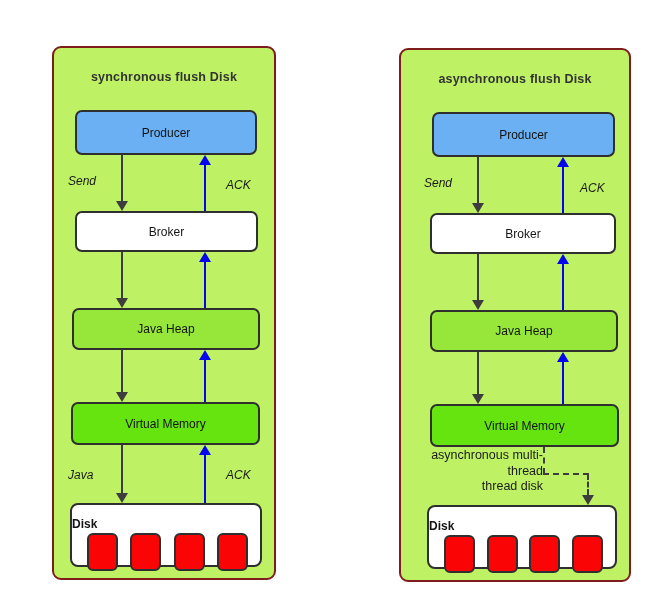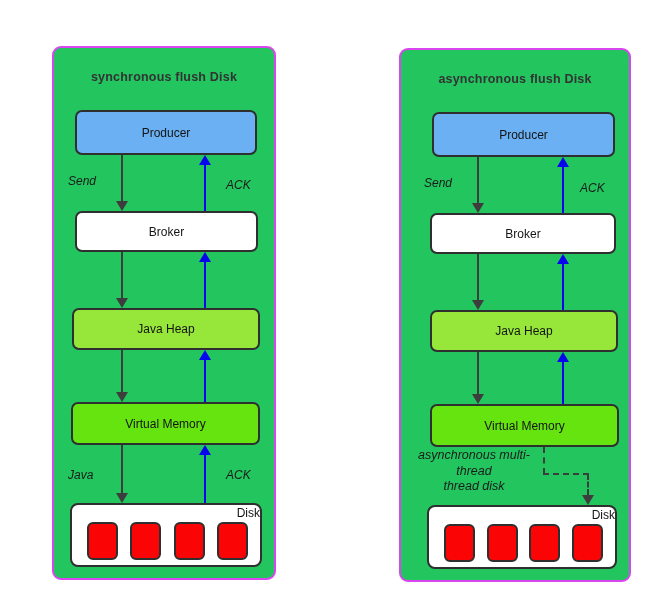--- a/index.html
+++ b/index.html
@@ -11,42 +11,42 @@
     --arrow-blue:#0404ee;
     --border:#2f2f2f;
   }
   html,body{margin:0;padding:0;}
   body{
     width:664px;height:612px;position:relative;background:#ffffff;
     font-family:"Liberation Sans","DejaVu Sans",sans-serif;
     overflow:hidden;
   }
   .panel{
-    position:absolute;box-sizing:border-box;background:#22c55e;
-    border:2px solid #d946ef;border-radius:9px;
+    position:absolute;box-sizing:border-box;background:#bef264;
+    border:2px solid #7f1d1d;border-radius:9px;
   }
   .title{
     position:absolute;top:22px;left:0;right:0;text-align:center;
     font-weight:bold;font-size:12.5px;color:#333;letter-spacing:.2px;
   }
   .node{
     position:absolute;box-sizing:border-box;
     border:2px solid var(--border);border-radius:7px;
     display:flex;align-items:center;justify-content:center;
     font-size:12px;color:#141414;
   }
   .producer{background:var(--blue-fill);}
   .broker{background:#ffffff;}
   .heap{background:var(--heap-fill);}
   .vm{background:var(--vm-fill);}
   .disk{
     position:absolute;box-sizing:border-box;background:#fff;
     border:2px solid var(--border);border-radius:8px;
   }
-  .disk-label{text-align:right;font-size:12px;color:#141414;margin-top:1px;}
+  .disk-label{text-align:left;font-size:12px;color:#141414;margin-top:12px;font-weight:bold;}
   .disk-blocks{display:flex;justify-content:space-between;padding:2px 12px 0 15px;}
   .block{
     width:31px;height:38px;box-sizing:border-box;
     background:var(--red-fill);border:2px solid var(--border);border-radius:6px;
   }
   
   .ar{position:absolute;width:12px;}
   .ar::before{content:"";position:absolute;left:5px;width:0;}
   .ar::after{content:"";position:absolute;left:0;width:0;height:0;
     border-left:6px solid transparent;border-right:6px solid transparent;}
@@ -57,21 +57,21 @@
   .ar.black{--c:var(--arrow-black);}
   .ar.blue{--c:var(--arrow-blue);}
   
   .dash-v{position:absolute;width:0;border-left:2px dashed var(--arrow-black);}
   .dash-h{position:absolute;height:0;border-top:2px dashed var(--arrow-black);}
   .dhead{position:absolute;width:0;height:0;
     border-left:6px solid transparent;border-right:6px solid transparent;
     border-top:10px solid var(--arrow-black);}
   .elabel{position:absolute;font-size:12px;color:#1b1b1b;white-space:nowrap;font-style:italic;}
   .note{
-    position:absolute;text-align:center;font-size:12.5px;line-height:15.5px;color:#1b1b1b;font-style:italic;
+    position:absolute;text-align:right;font-size:12.5px;line-height:15.5px;color:#1b1b1b;
   }
 </style>
 </head>
 <body>
 
 <div class="panel" style="left:52px;top:46px;width:224px;height:534px;">
   <div class="title">synchronous flush Disk</div>
 
   <div class="node producer" style="left:21px;top:62px;width:182px;height:45px;">Producer</div>
   <div class="node broker" style="left:21px;top:163px;width:183px;height:41px;">Broker</div>

